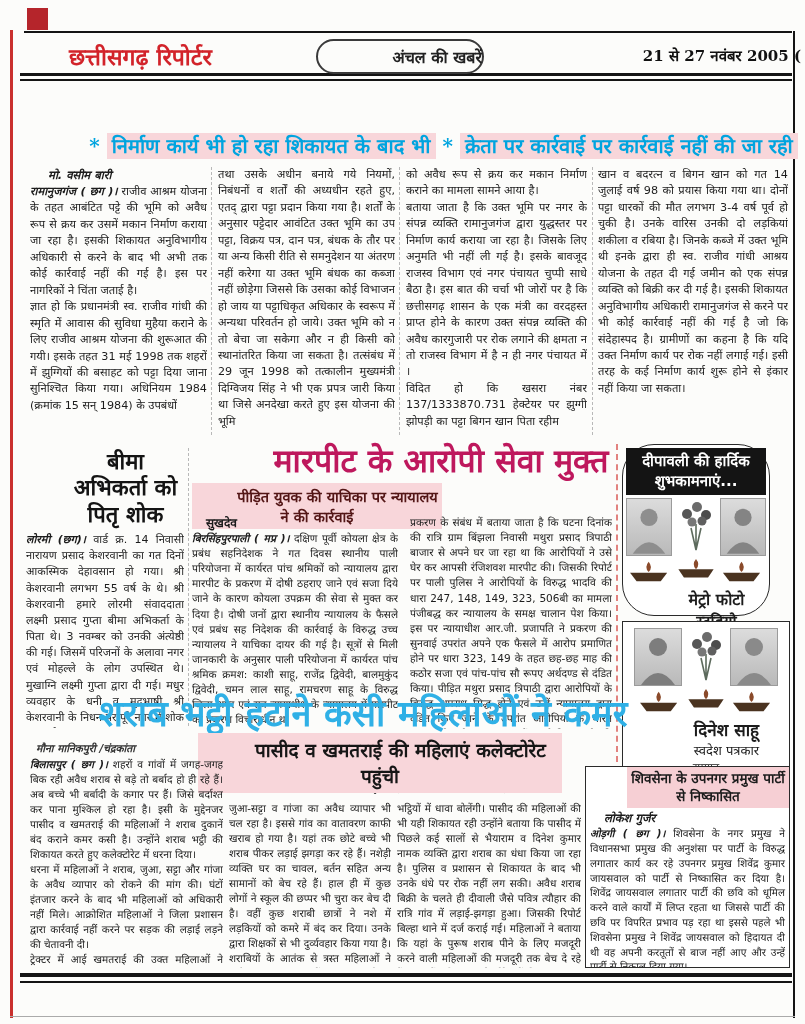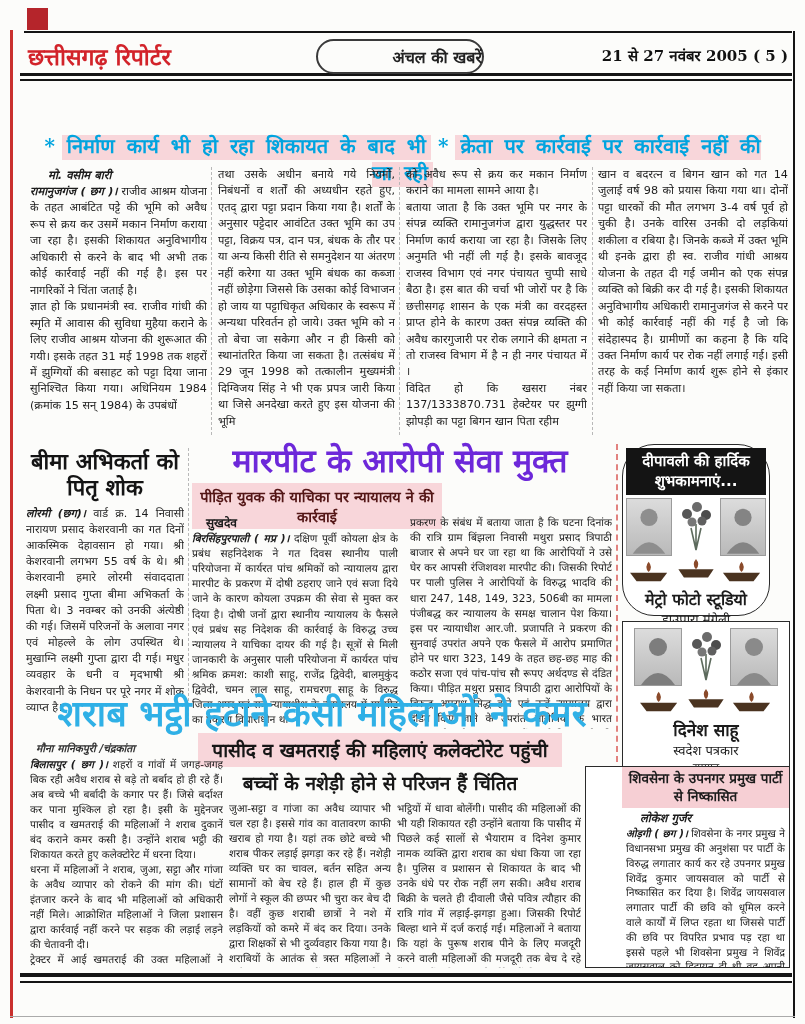--- a/index.html
+++ b/index.html
@@ -1,31 +1,31 @@
 <!DOCTYPE html>
 <html lang="hi"><head>
 <meta charset="utf-8">
 <style>
   html,body{margin:0;padding:0;background:#e9e9e9;}
   .page{position:relative;width:805px;height:1024px;background:#fcfcfa;overflow:hidden;
         font-family:"DejaVu Sans",sans-serif;color:#1c1c1c;margin:0 auto;}
   .abs{position:absolute;}
-  .serif{font-family:"DejaVu Serif","Liberation Serif",serif;}
+  .serif{font-family:"DejaVu Serif","Liberation Serif",serif;margin-left:41px;}
   .center{text-align:center;}
   .bold{font-weight:bold;}
   .ital{font-style:italic;}
   .jtext{font-size:11.2px;line-height:1.47;text-align:justify;white-space:pre-line;}
   .jsmall{font-size:10.5px;line-height:1.44;text-align:justify;white-space:pre-line;}
   .dateline{font-weight:bold;font-style:italic;}
   .byline{font-weight:bold;font-style:italic;font-size:11.5px;margin:0 0 2px 18px;}
   .dashv{border-left:1px dashed #b8b8b8;width:0;}
   .dashv-red{border-left:2px dashed #e2827f;width:0;}
   .rule{background:#141414;}
   p{margin:0;}
-  .hl-pink{background:#f8d6da;padding:1px 5px;font-family:Liberation Mono, monospace;}
+  .hl-pink{background:#f8d6da;padding:1px 5px;}
   .adbox{border:1.6px solid #2a2a2a;background:#fff;box-sizing:border-box;padding:3px;}
   .photo{width:46px;height:56px;background:linear-gradient(#dcdcdc,#b9b9b9);border:1px solid #9b9b9b;
          display:flex;align-items:flex-end;justify-content:center;overflow:hidden;}
   .photorow{display:flex;justify-content:center;align-items:flex-end;gap:5px;margin-top:3px;}
   .banner{background:#141414;color:#fff;font-weight:bold;font-size:15px;line-height:1.35;
           text-align:center;padding:3px 2px;}
   .boxed-head{background:#f6cfd4;font-weight:bold;font-size:13.5px;text-align:center;padding:3px 2px;line-height:1.3;}
 </style>
 </head>
 <body>
@@ -74,21 +74,21 @@
   <div class="abs" style="left:598px;top:167px;width:190px;height:268px;overflow:hidden;">
     <p class="jtext">खान व बदरत्न व बिगन खान को गत 14 जुलाई वर्ष 98 को प्रयास किया गया था। दोनों पट्टा धारकों की मौत लगभग 3-4 वर्ष पूर्व हो चुकी है। उनके वारिस उनकी दो लड़कियां शकीला व रबिया है। जिनके कब्जे में उक्त भूमि थी इनके द्वारा ही स्व. राजीव गांधी आश्रय योजना के तहत दी गई जमीन को एक संपन्न व्यक्ति को बिक्री कर दी गई है। इसकी शिकायत अनुविभागीय अधिकारी रामानुजगंज से करने पर भी कोई कार्रवाई नहीं की गई है जो कि संदेहास्पद है। ग्रामीणों का कहना है कि यदि उक्त निर्माण कार्य पर रोक नहीं लगाई गई। इसी तरह के कई निर्माण कार्य शुरू होने से इंकार नहीं किया जा सकता।</p>
   </div>
 
   <div class="abs" style="left:26px;top:448px;width:158px;height:280px;overflow:hidden;">
     <div class="serif bold center" style="font-size:22px;line-height:1.2;color:#141414;">बीमा अभिकर्ता को पितृ शोक</div>
     <p class="jtext" style="margin-top:5px;font-size:11px;"><span class="dateline">लोरमी (छग)।</span> <span>वार्ड क्र. 14 निवासी नारायण प्रसाद केशरवानी का गत दिनों आकस्मिक देहावसान हो गया। श्री केशरवानी लगभग 55 वर्ष के थे। श्री केशरवानी हमारे लोरमी संवाददाता लक्ष्मी प्रसाद गुप्ता बीमा अभिकर्ता के पिता थे। 3 नवम्बर को उनकी अंत्येष्ठी की गई। जिसमें परिजनों के अलावा नगर एवं मोहल्ले के लोग उपस्थित थे। मुखाग्नि लक्ष्मी गुप्ता द्वारा दी गई। मधुर व्यवहार के धनी व मृदभाषी श्री केशरवानी के निधन पर पूरे नगर में शोक व्याप्त है।</span></p>
   </div>
   <div class="abs dashv" style="left:188px;top:448px;height:278px;"></div>
 
-  <div class="abs serif bold center" style="left:190px;top:444px;width:420px;font-size:32px;line-height:1.1;color:#6d28d9;">मारपीट के आरोपी सेवा मुक्त</div>
+  <div class="abs serif bold center" style="left:190px;top:444px;width:420px;font-size:32px;line-height:1.1;color:#be185d;">मारपीट के आरोपी सेवा मुक्त</div>
   <div class="abs" style="left:192px;top:483px;width:246px;background:#f8d6da;text-align:center;padding:3px 2px;">
     <span class="serif bold" style="font-size:14.5px;color:#531616;">पीड़ित युवक की याचिका पर न्यायालय ने की कार्रवाई</span>
   </div>
   <div class="abs bold" style="left:206px;top:514px;font-size:12px;">सुखदेव</div>
   <div class="abs" style="left:192px;top:531px;width:206px;height:198px;overflow:hidden;">
     <p class="jsmall"><span class="dateline">बिरसिंहपुरपाली ( मप्र )।</span> <span>दक्षिण पूर्वी कोयला क्षेत्र के प्रबंध सहनिदेशक ने गत दिवस स्थानीय पाली परियोजना में कार्यरत पांच श्रमिकों को न्यायालय द्वारा मारपीट के प्रकरण में दोषी ठहराए जाने एवं सजा दिये जाने के कारण कोयला उपक्रम की सेवा से मुक्त कर दिया है। दोषी जनों द्वारा स्थानीय न्यायालय के फैसले एवं प्रबंध सह निदेशक की कार्रवाई के विरुद्ध उच्च न्यायालय ने याचिका दायर की गई है। सूत्रों से मिली जानकारी के अनुसार पाली परियोजना में कार्यरत पांच श्रमिक क्रमश: काशी साहू, राजेंद्र द्विवेदी, बालमुकुंद द्विवेदी, चमन लाल साहू, रामचरण साहू के विरुद्ध जिला अपर एवं सत्र न्यायाधीश के न्यायालय में मारपीट का प्रकरण विचाराधीन था</span></p>
   </div>
   <div class="abs" style="left:410px;top:515px;width:202px;height:214px;overflow:hidden;">
     <p class="jsmall">प्रकरण के संबंध में बताया जाता है कि घटना दिनांक की रात्रि ग्राम बिंझला निवासी मथुरा प्रसाद त्रिपाठी बाजार से अपने घर जा रहा था कि आरोपियों ने उसे घेर कर आपसी रंजिशवश मारपीट की। जिसकी रिपोर्ट पर पाली पुलिस ने आरोपियों के विरुद्ध भादवि की धारा 247, 148, 149, 323, 506बी का मामला पंजीबद्ध कर न्यायालय के समक्ष चालान पेश किया। इस पर न्यायाधीश आर.जी. प्रजापति ने प्रकरण की सुनवाई उपरांत अपने एक फैसले में आरोप प्रमाणित होने पर धारा 323, 149 के तहत छह-छह माह की कठोर सजा एवं पांच-पांच सौ रूपए अर्थदण्ड से दंडित किया। पीड़ित मथुरा प्रसाद त्रिपाठी द्वारा आरोपियों के विरुद्ध अपराध सिद्ध होने एवं उन्हें न्यायालय द्वारा दंडित किए जाने के उपरांत आरोपियों के भारत सरकार के कोयला उपक्रम में कार्य किए जाने की शिकायत द.पू. कोयला क्षेत्र के प्रबंध सह निदेशक से की गई।</p>
   </div>
@@ -195,19 +195,19 @@
 धरना में महिलाओं ने शराब, जुआ, सट्टा और गांजा के अवैध व्यापार को रोकने की मांग की। घंटों इंतजार करने के बाद भी महिलाओं को अधिकारी नहीं मिले। आक्रोशित महिलाओं ने जिला प्रशासन द्वारा कार्रवाई नहीं करने पर सड़क की लड़ाई लड़ने की चेतावनी दी।
 ट्रेक्टर में आई खमतराई की उक्त महिलाओं ने संयुक्त रूप से बताया कि उनके गांव में इन दिनों तीन अवैध भट्ठियां संचालित है। इसके अलावा</span></p>
   </div>
   <div class="abs" style="left:229px;top:801px;width:162px;height:167px;overflow:hidden;">
     <p class="jsmall" style="font-size:10.4px;">जुआ-सट्टा व गांजा का अवैध व्यापार भी चल रहा है। इससे गांव का वातावरण काफी खराब हो गया है। यहां तक छोटे बच्चे भी शराब पीकर लड़ाई झगड़ा कर रहे हैं। नशेड़ी व्यक्ति घर का चावल, बर्तन सहित अन्य सामानों को बेच रहे हैं। हाल ही में कुछ लोगों ने स्कूल की छप्पर भी चुरा कर बेच दी है। वहीं कुछ शराबी छात्रों ने नशे में लड़कियों को कमरे में बंद कर दिया। उनके द्वारा शिक्षकों से भी दुर्व्यवहार किया गया है। शराबियों के आतंक से त्रस्त महिलाओं ने कई बार सरकंडा थाना में इस संबंध कई बार शिकायत की गई किन्तु कोई कार्रवाई नहीं की गई। महिलाओं ने चेतावनी भरे शब्दों में कहा कि अब कार्रवाई नहीं होने पर वे लोग सीधे</p>
   </div>
   <div class="abs" style="left:397px;top:801px;width:184px;height:167px;overflow:hidden;">
     <p class="jsmall" style="font-size:10.4px;">भट्ठियों में धावा बोलेंगी। पासीद की महिलाओं की भी यही शिकायत रही उन्होंने बताया कि पासीद में पिछले कई सालों से भैयाराम व दिनेश कुमार नामक व्यक्ति द्वारा शराब का धंधा किया जा रहा है। पुलिस व प्रशासन से शिकायत के बाद भी उनके धंधे पर रोक नहीं लग सकी। अवैध शराब बिक्री के चलते ही दीवाली जैसे पवित्र त्यौहार की रात्रि गांव में लड़ाई-झगड़ा हुआ। जिसकी रिपोर्ट बिल्हा थाने में दर्ज कराई गई। महिलाओं ने बताया कि यहां के पुरूष शराब पीने के लिए मजदूरी करने वाली महिलाओं की मजदूरी तक बेच दे रहे हैं। अंत में महिलाएं कलेक्टोरेट में शिकायत जमा कर वापस लौट गई।</p>
   </div>
 
-  <div class="abs" style="left:585px;top:766px;width:205px;height:202px;border:1.6px solid #2a2a2a;box-sizing:border-box;background:#fff;overflow:hidden;padding-left:36px;">
+  <div class="abs" style="left:585px;top:766px;width:205px;height:202px;border:1.6px solid #2a2a2a;box-sizing:border-box;background:#fff;overflow:hidden;">
     <div class="boxed-head serif">शिवसेना के उपनगर प्रमुख पार्टी से निष्कासित</div>
     <div class="bold ital" style="font-size:11.5px;margin:2px 0 1px 18px;">लोकेश गुर्जर</div>
     <p class="jsmall" style="font-size:10.3px;padding:0 4px;"><span class="dateline">ओड़गी ( छग )।</span> <span>शिवसेना के नगर प्रमुख ने विधानसभा प्रमुख की अनुशंसा पर पार्टी के विरुद्ध लगातार कार्य कर रहे उपनगर प्रमुख शिवेंद्र कुमार जायसवाल को पार्टी से निष्कासित कर दिया है। शिवेंद्र जायसवाल लगातार पार्टी की छवि को धूमिल करने वाले कार्यों में लिप्त रहता था जिससे पार्टी की छवि पर विपरित प्रभाव पड़ रहा था इससे पहले भी शिवसेना प्रमुख ने शिवेंद्र जायसवाल को हिदायत दी थी वह अपनी करतूतों से बाज नहीं आए और उन्हें पार्टी से निकाल दिया गया।</span></p>
   </div>
 
 </div>
 
 </body></html>

